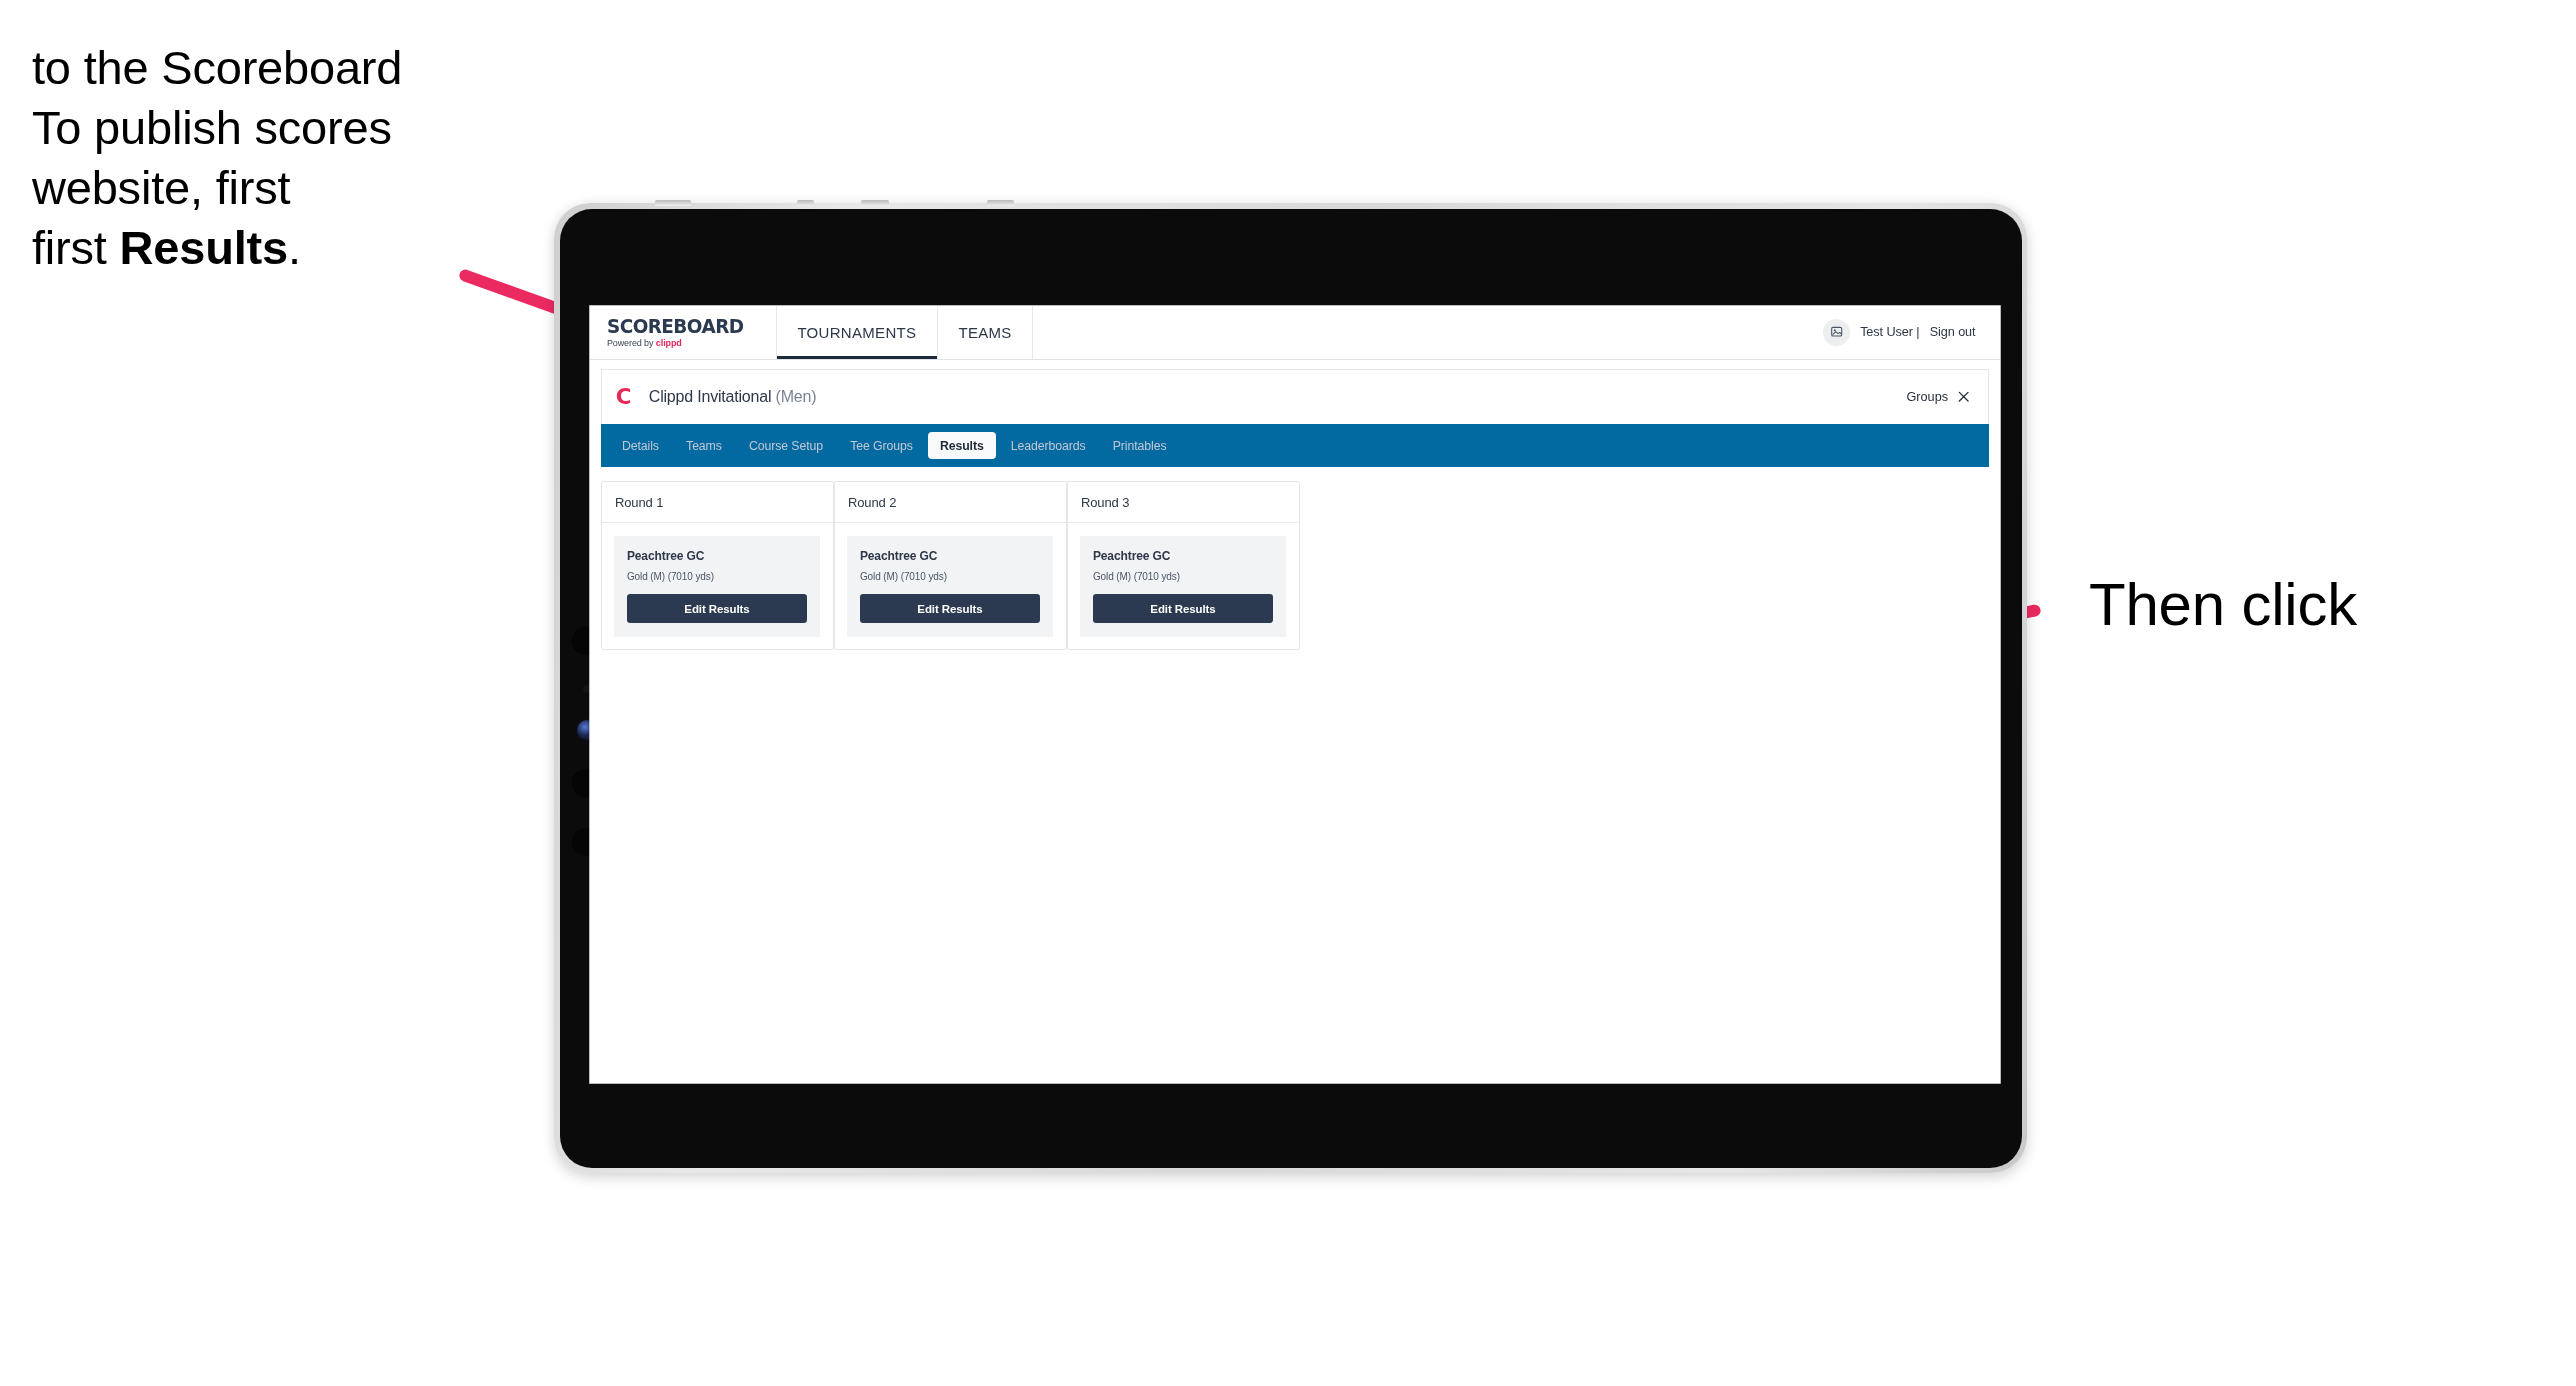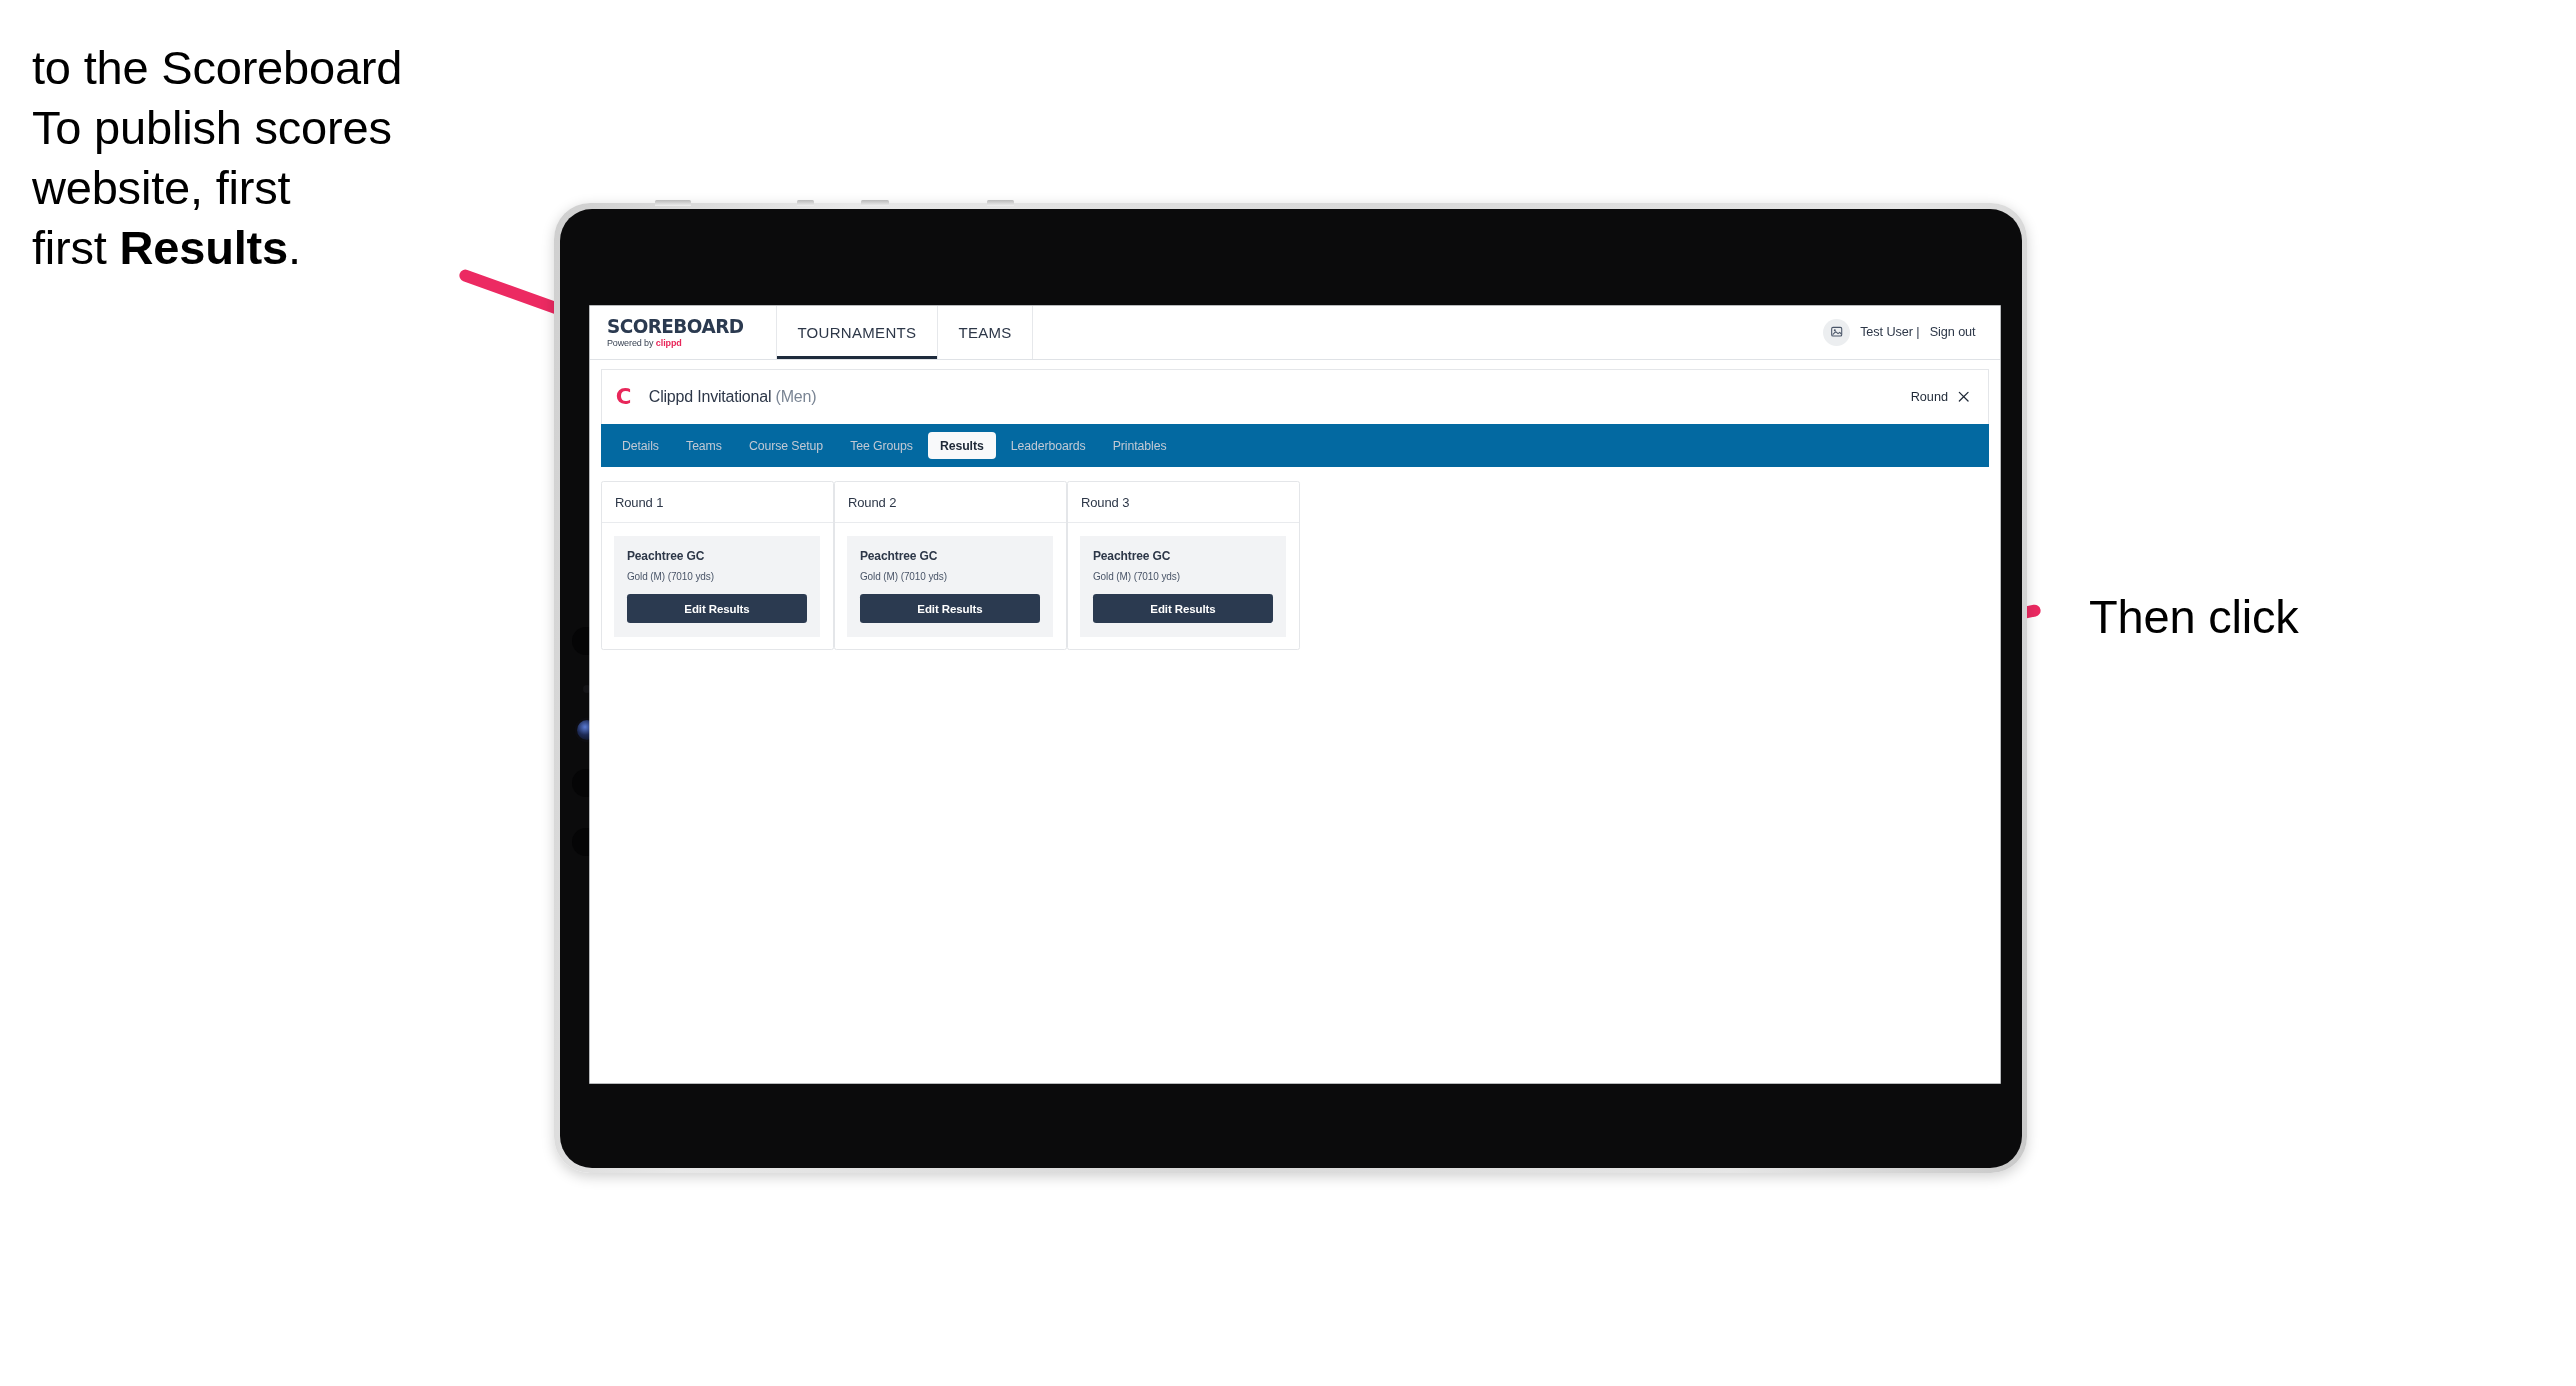--- a/index.html
+++ b/index.html
@@ -31,23 +31,23 @@
   .annotation b { font-weight: 700; }
 
   #annotation-left {
     left: 32px;
     top: 38px;
     width: 522px;
     font-size: 47px;
   }
   #annotation-right {
     left: 2089px;
-    top: 587px;
+    top: 567px;
     width: 443px;
-    font-size: 47px;
+    font-size: 60px;
   }
 
   
   .arrow-svg { position: absolute; overflow: visible; pointer-events: none; }
   #arrow-left-svg  { left: 459px;  top: 269px;  width: 522px; height: 214px; }
   #arrow-right-svg { left: 1598px; top: 601px;  width: 443px; height: 111px; }
 
   
   #tablet-frame {
     position: absolute;
@@ -364,21 +364,21 @@
             <span id="user-name">Test User |</span>
             <span id="sign-out">Sign out</span>
           </div>
         </div>
 
         <div id="tournament-header">
           <div id="tournament-logo">C</div>
           <div id="tournament-title"><span>Clippd Invitational</span> <span class="gender">(Men)</span></div>
           <div id="header-spacer"></div>
           <div id="cancel-button">
-            <span>Round</span>
+            <span>Groups</span>
             <svg id="cancel-x" width="13.4" height="13.4" viewBox="0 0 20 20">
               <path d="M3.5 3.5 L16.5 16.5 M16.5 3.5 L3.5 16.5" stroke="#1f2937" stroke-width="1.9" stroke-linecap="round"></path>
             </svg>
           </div>
         </div>
 
         <div id="section-nav">
           <div class="section-tab"><span>Details</span></div>
           <div class="section-tab"><span>Teams</span></div>
           <div class="section-tab"><span>Course Setup</span></div>

